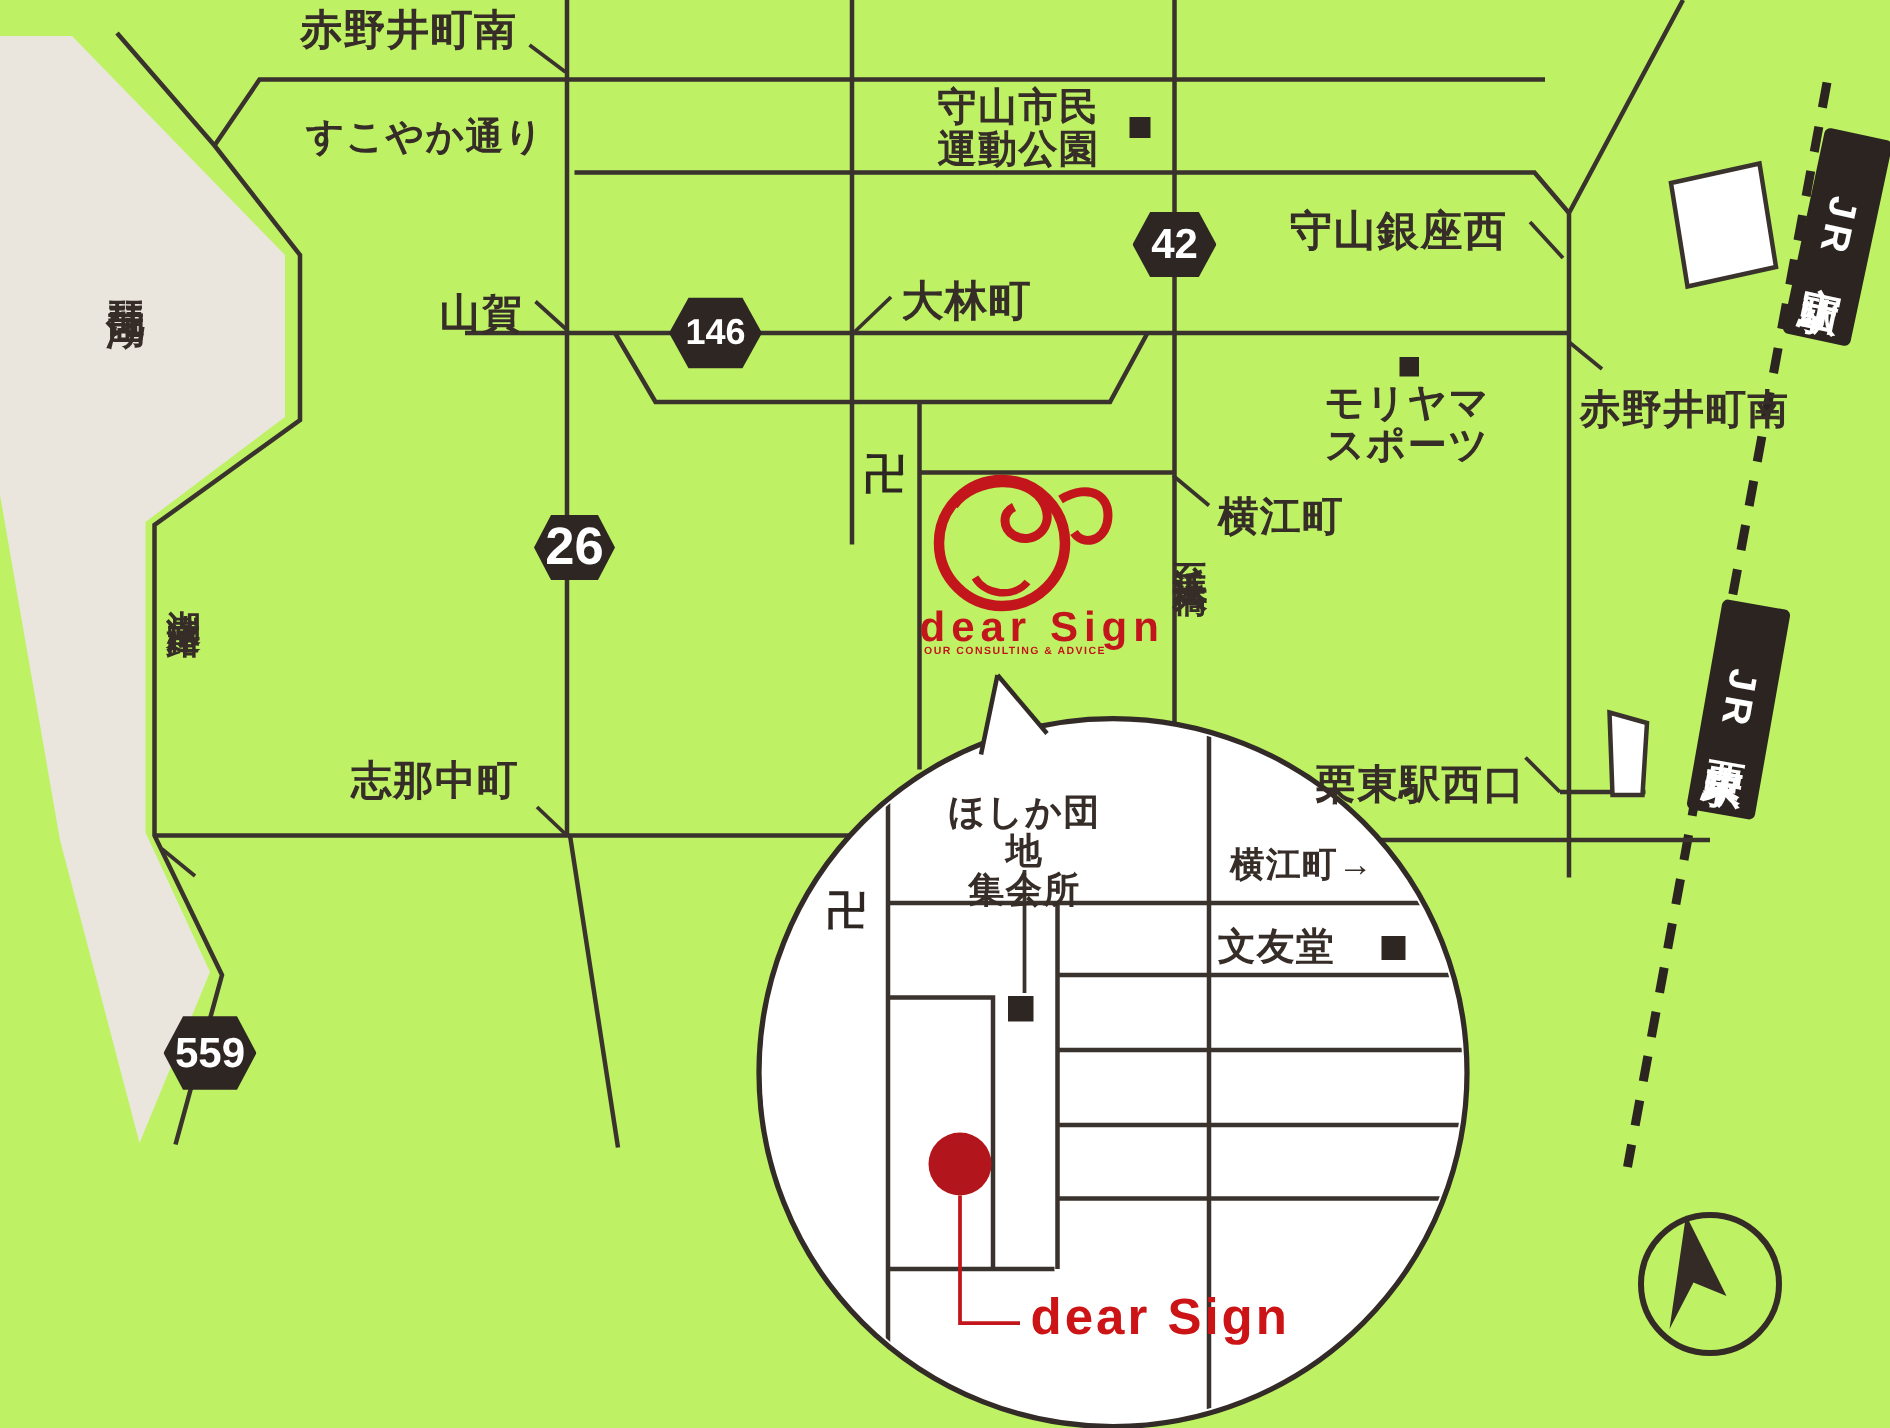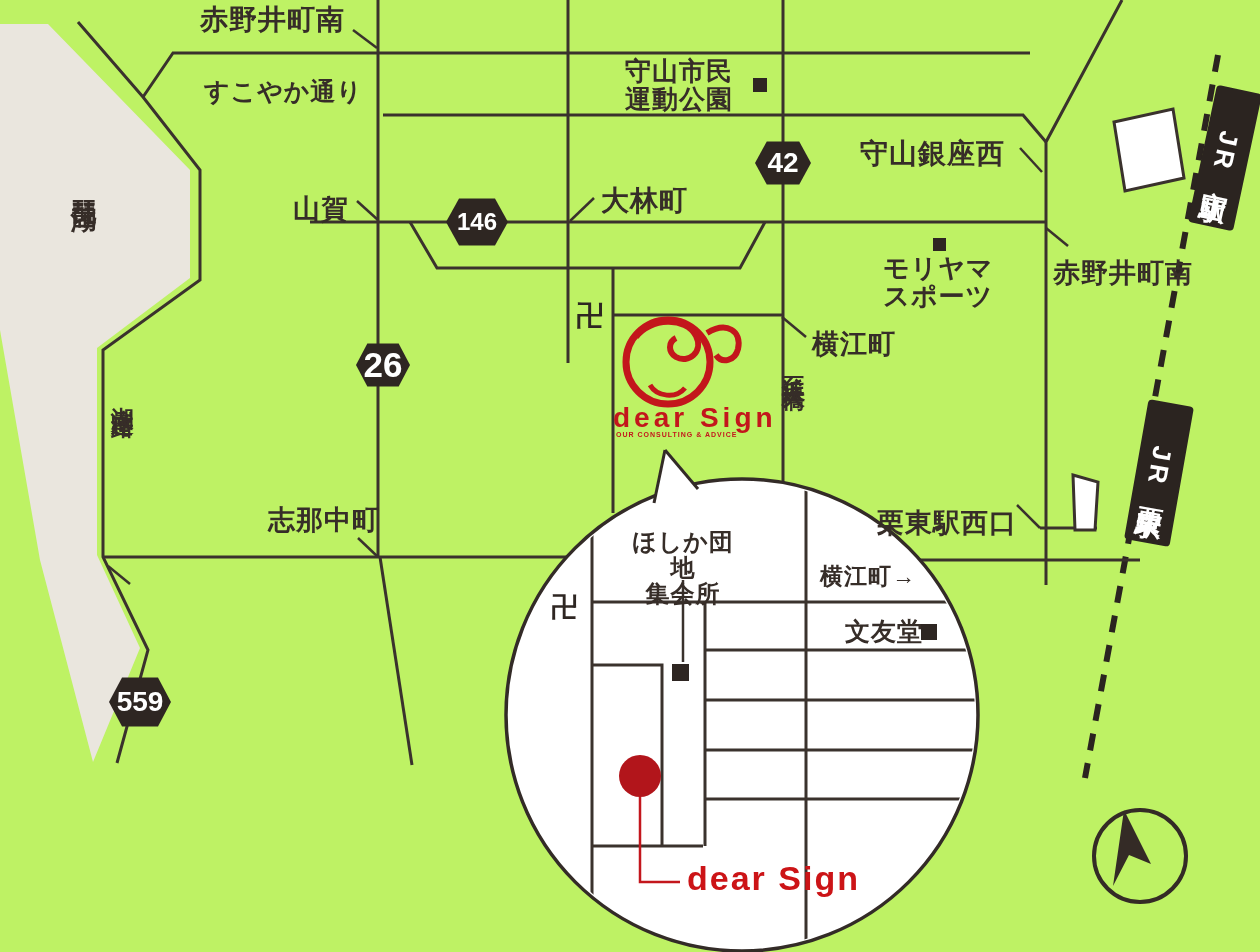--- a/index.html
+++ b/index.html
@@ -123,30 +123,30 @@
   <div class="lbl" style="left:860px;top:139px;font-size:28px;">守山銀座西</div>
   <div class="lbl" style="left:293px;top:179px;font-size:27px;margin-top:16px;">山賀</div>
   <div class="lbl" style="left:601px;top:186px;font-size:28px;">大林町</div>
   <div class="lbl center" style="left:883px;top:254px;font-size:26px;">モリヤマ
 スポーツ</div>
   <div class="lbl" style="left:1053px;top:259px;font-size:27px;">赤野井町南</div>
   <div class="lbl" style="left:812px;top:330px;font-size:27px;">横江町</div>
   <div class="lbl vert" style="left:781px;top:357px;font-size:23px;">至近江大橋</div>
   <div class="lbl vert" style="left:70px;top:180px;font-size:26px;">琵琶湖</div>
   <div class="lbl vert" style="left:110px;top:388px;font-size:23px;">湖岸道路</div>
-  <div class="lbl" style="left:234px;top:506px;font-size:27px;margin-left:34px;">志那中町</div>
+  <div class="lbl" style="left:234px;top:506px;font-size:27px;">志那中町</div>
   <div class="lbl" style="left:877px;top:469px;font-size:27px;margin-top:40px;">栗東駅西口</div>
 
   <div class="temple" style="left:576px;top:297px;font-size:28px;">卍</div>
   <div class="temple" style="left:551px;top:589px;font-size:27px;">卍</div>
 
   <div class="lbl center" style="left:620px;top:529px;font-size:24px;width:126px;">ほしか団地
 集会所</div>
   <div class="lbl" style="left:820px;top:564px;font-size:23px;">横江町→</div>
-  <div class="lbl" style="left:845px;top:618px;font-size:25px;">文友堂</div>
+  <div class="lbl" style="left:812px;top:618px;font-size:25px;">文友堂</div>
   <div class="lbl red" style="left:687px;top:860px;font-size:34px;letter-spacing:2px;">dear Sign</div>
 
   <div class="logo-text" style="left:613px;top:402px;font-size:28px;">dear Sign</div>
   <div class="logo-tag" style="left:616px;top:431px;">OUR CONSULTING &amp; ADVICE</div>
 
   <div class="badge" style="left:755px;top:140px;width:56px;height:46px;font-size:28px;">42</div>
   <div class="badge" style="left:446px;top:197px;width:62px;height:50px;font-size:24px;">146</div>
   <div class="badge" style="left:356px;top:342px;width:54px;height:46px;font-size:35px;">26</div>
   <div class="badge" style="left:109px;top:676px;width:62px;height:52px;font-size:28px;">559</div>
 

